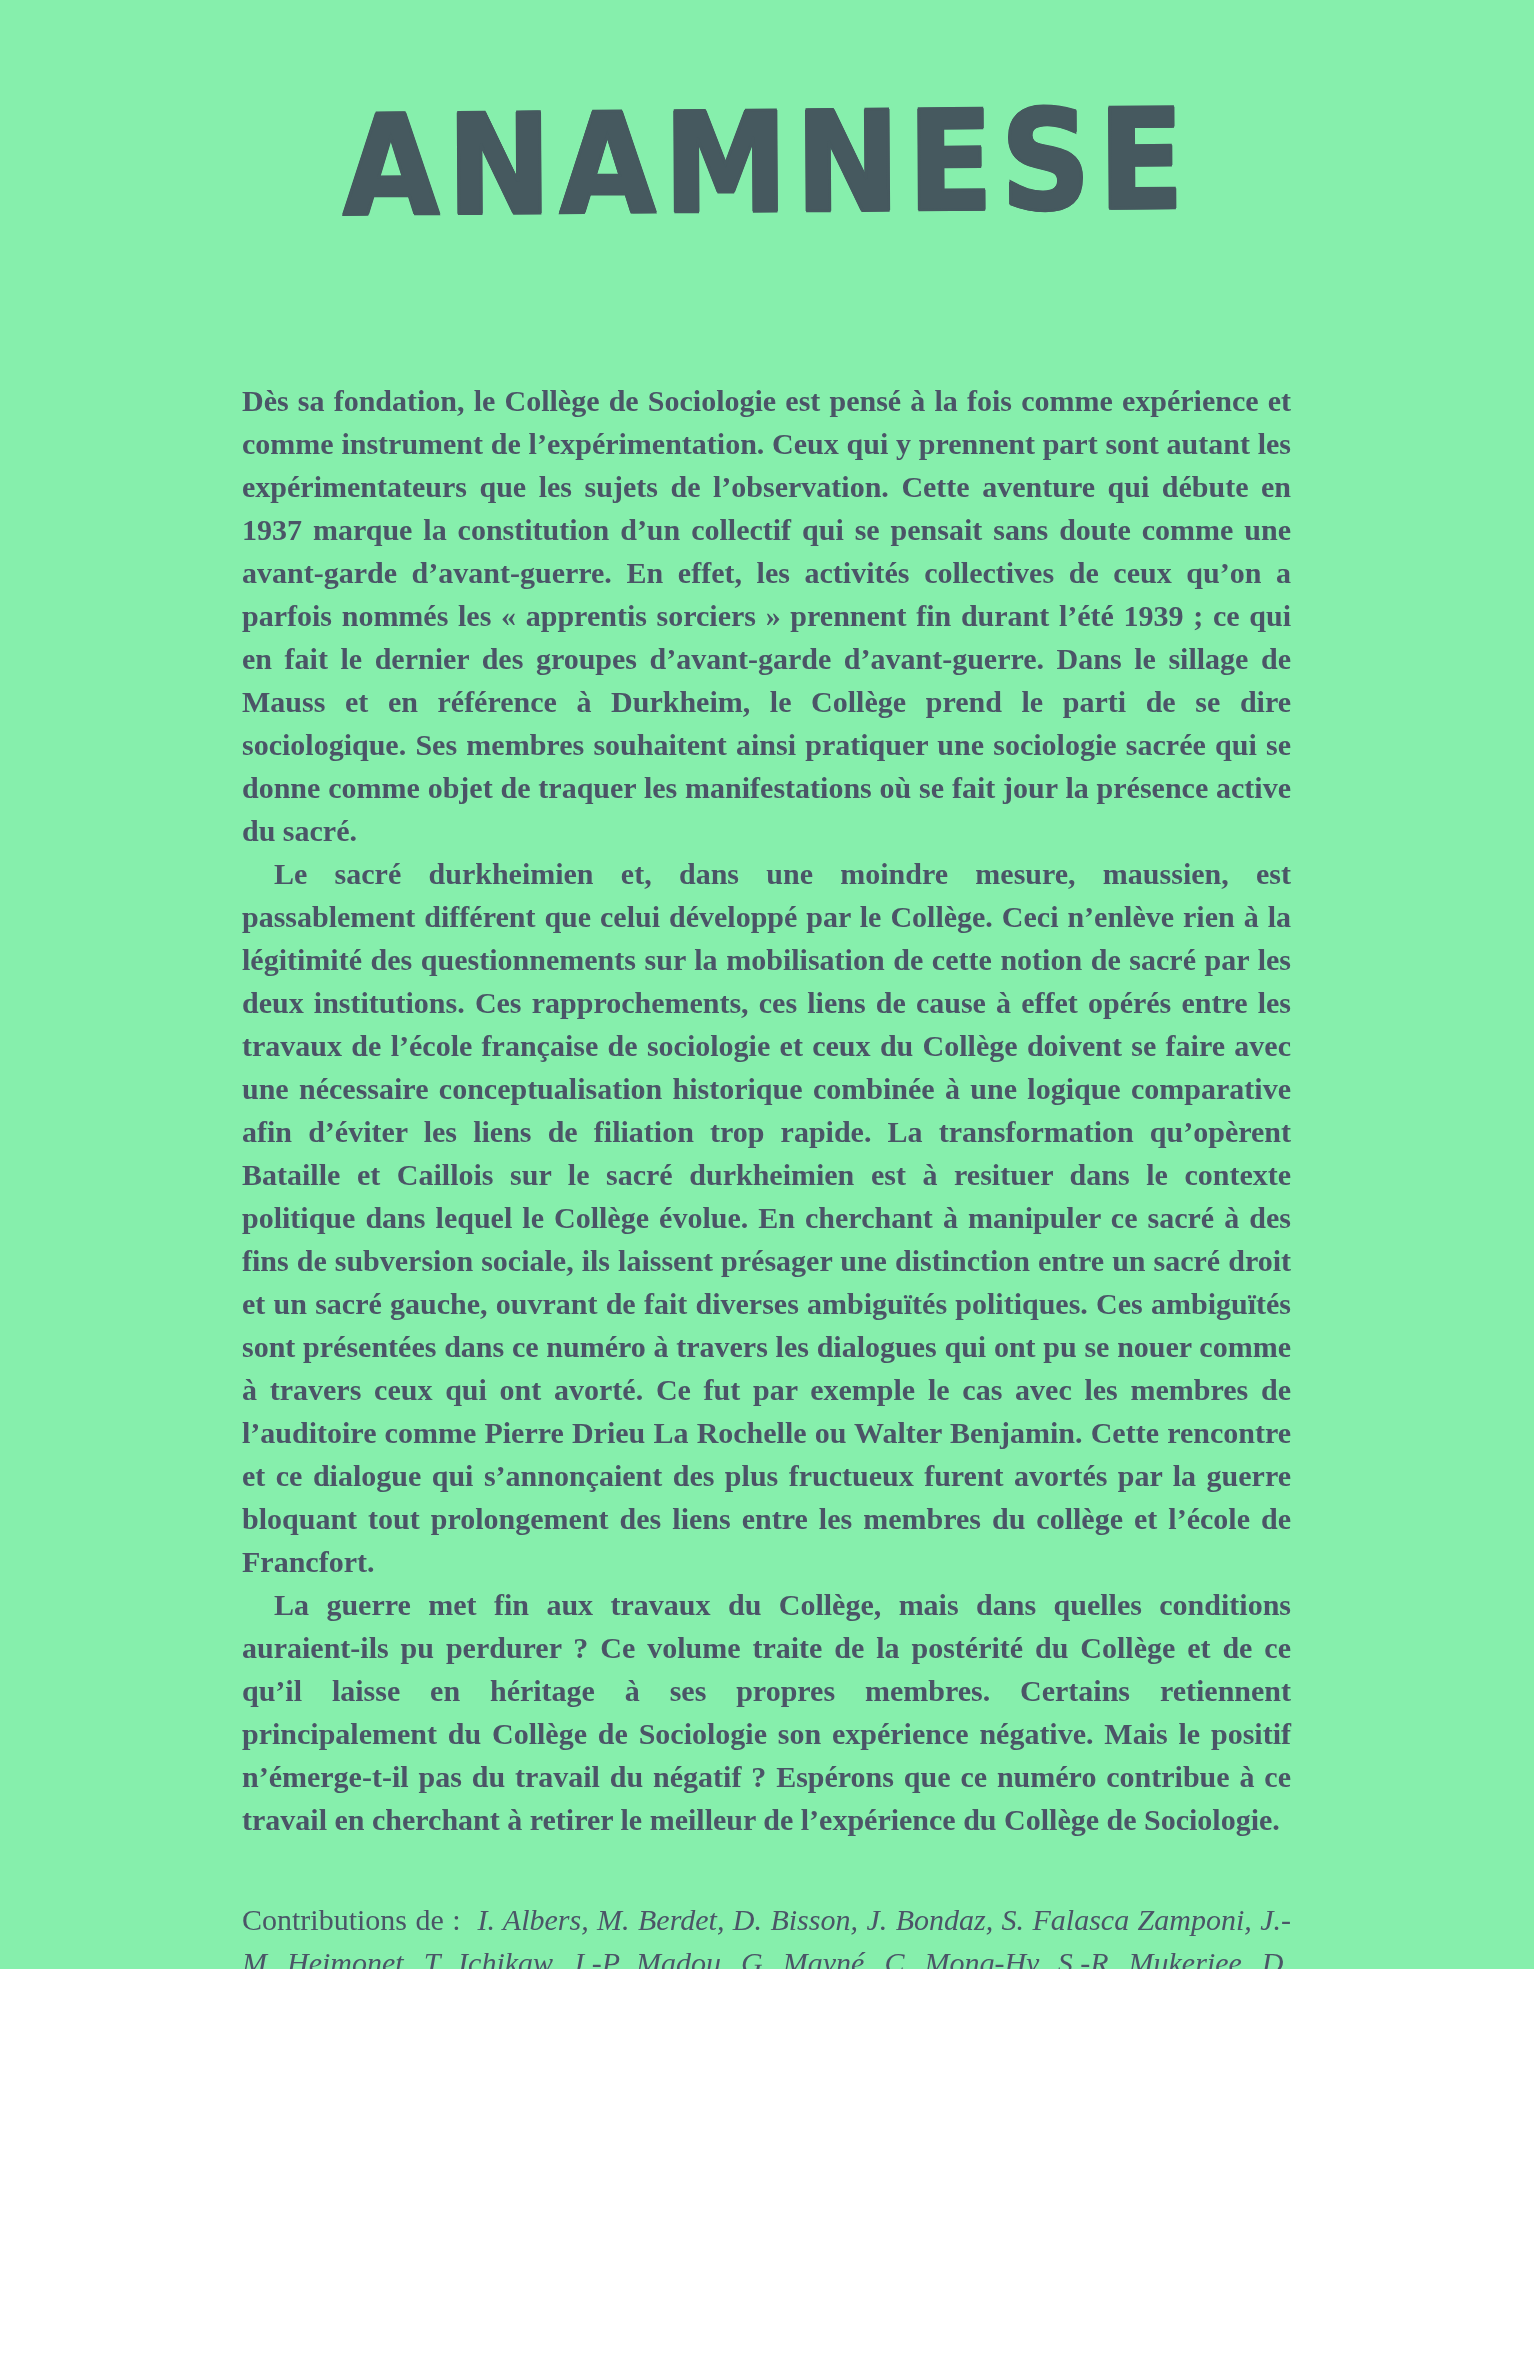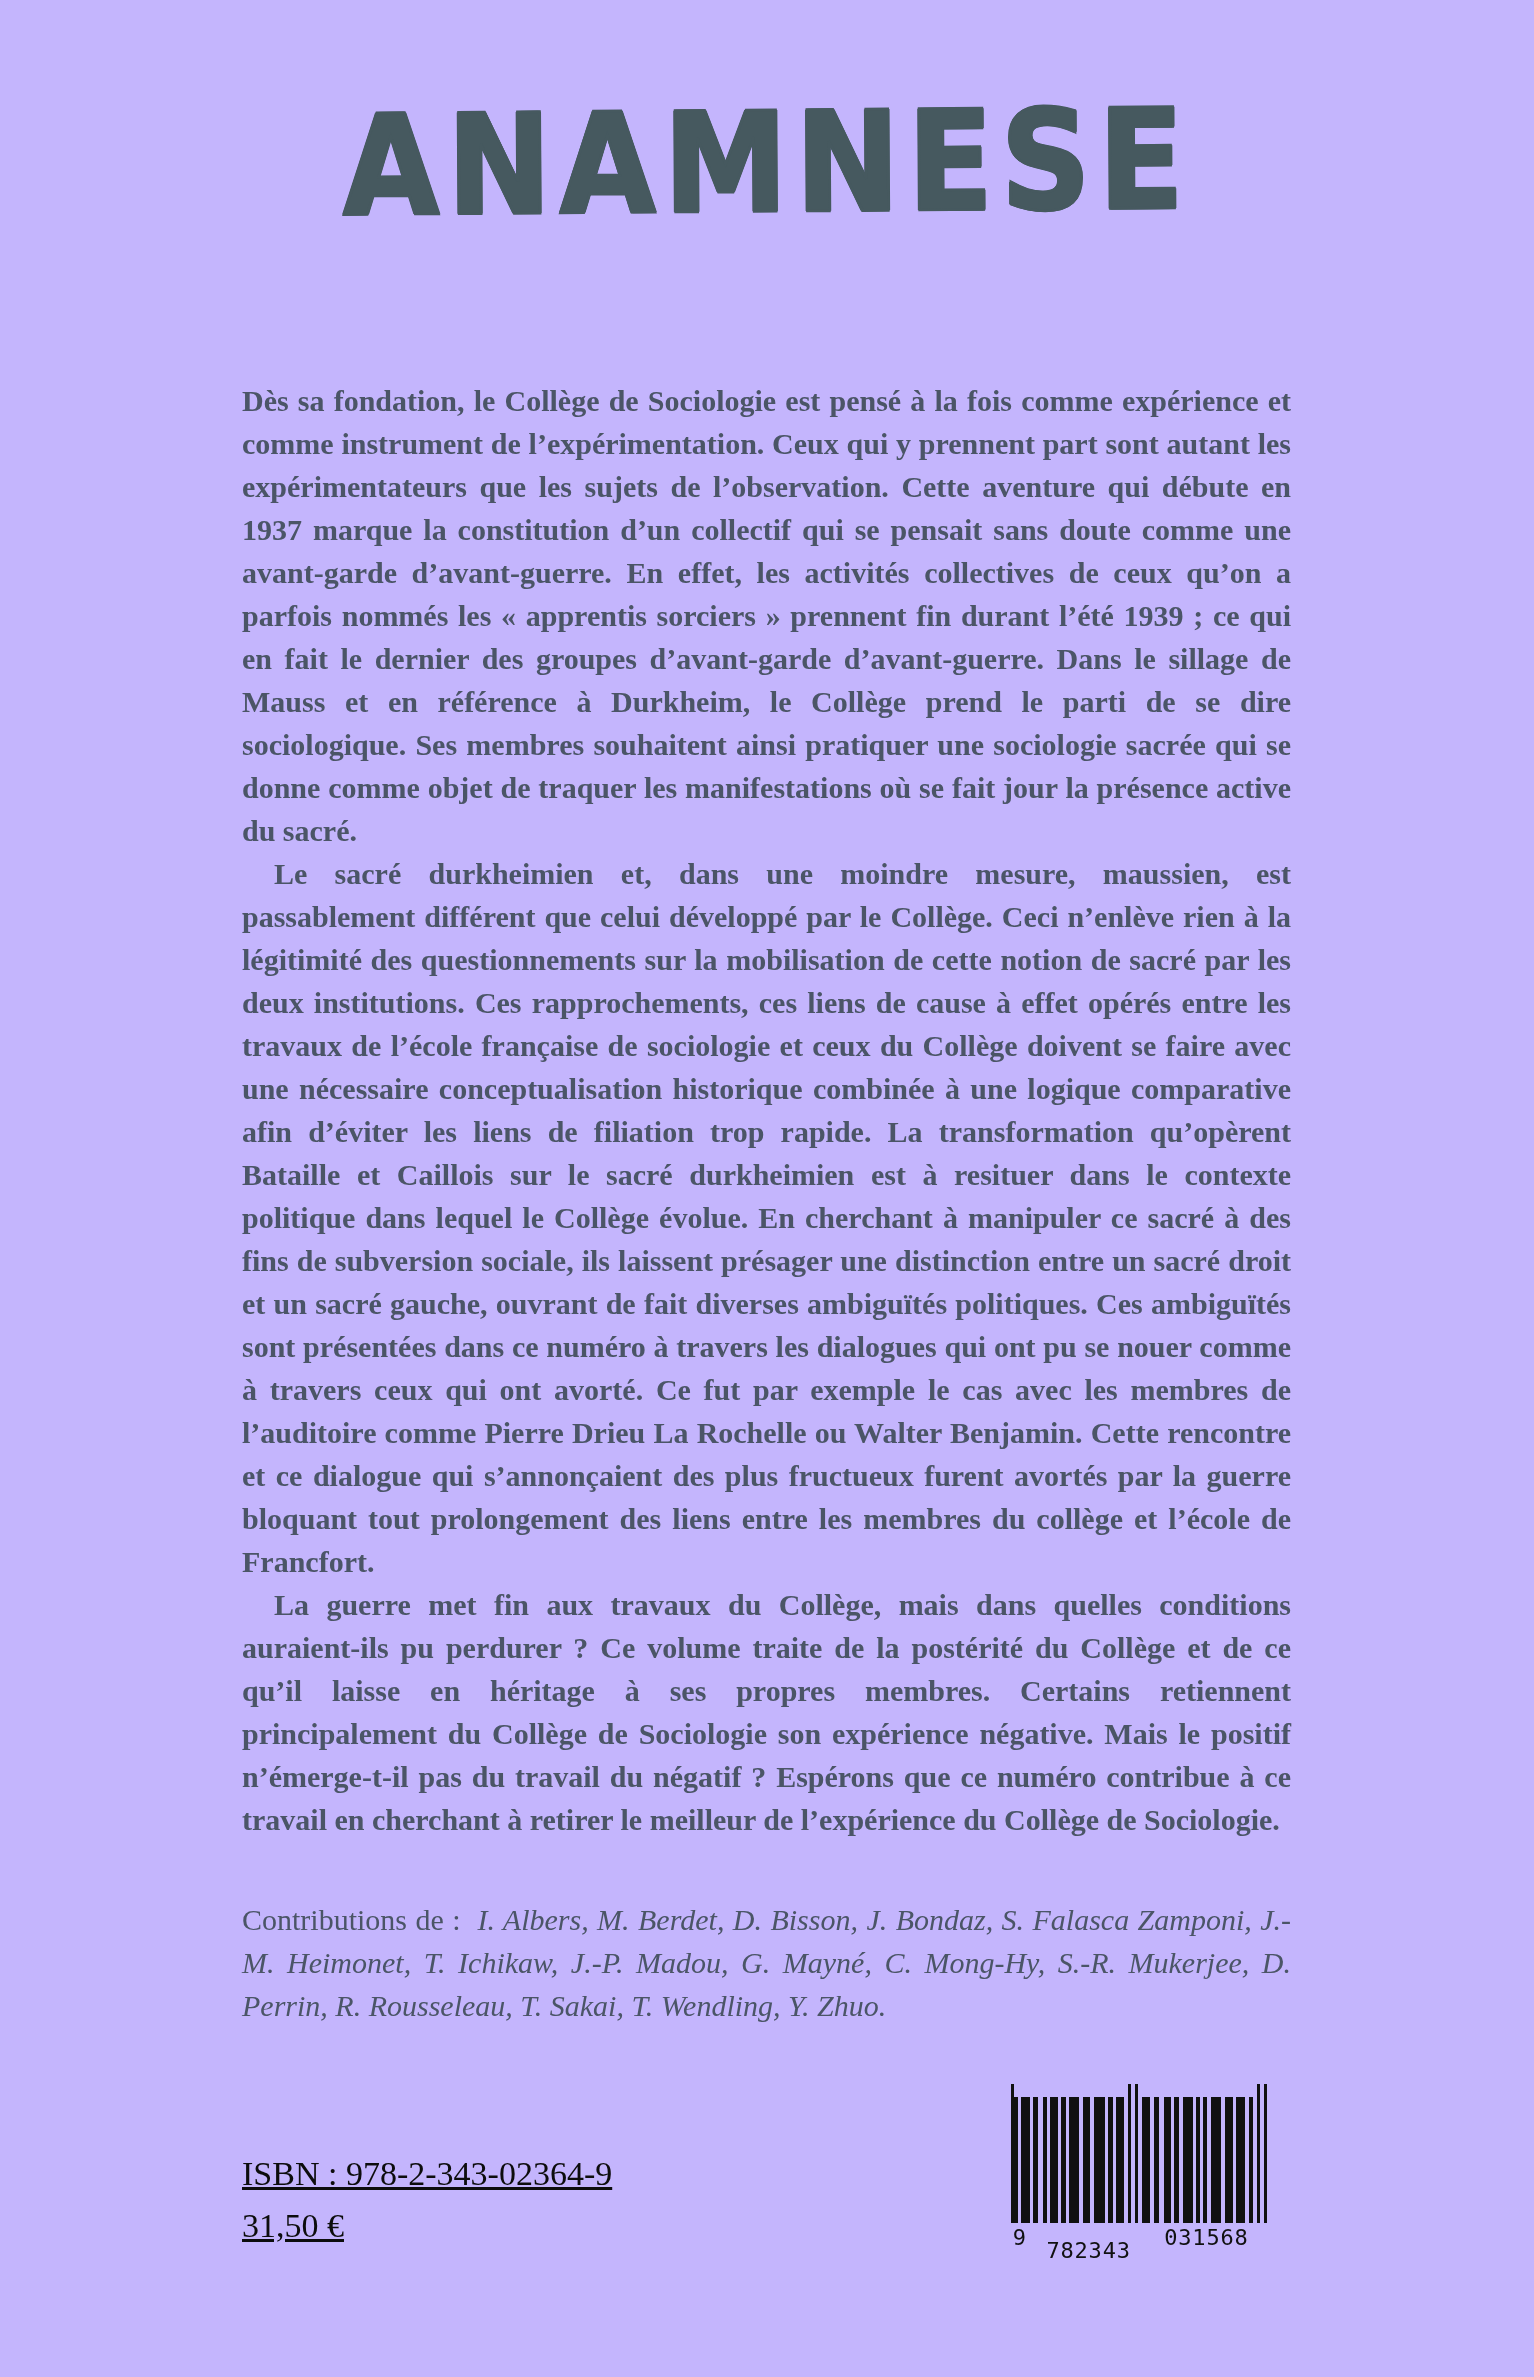--- a/index.html
+++ b/index.html
@@ -5,22 +5,22 @@
 <style>
   html, body {
     margin: 0;
     padding: 0;
     background: #ffffff;
   }
 
   .page {
     position: relative;
     width: 1534px;
-    height: 2377px;
-    background: #c4b5fd;
+    height: 1969px;
+    background: #86efac;
     overflow: hidden;
     font-family: "Liberation Serif", "DejaVu Serif", serif;
   }
 
   
   .title-block {
     position: absolute;
     left: 0;
     top: 101px;
     width: 1534px;

